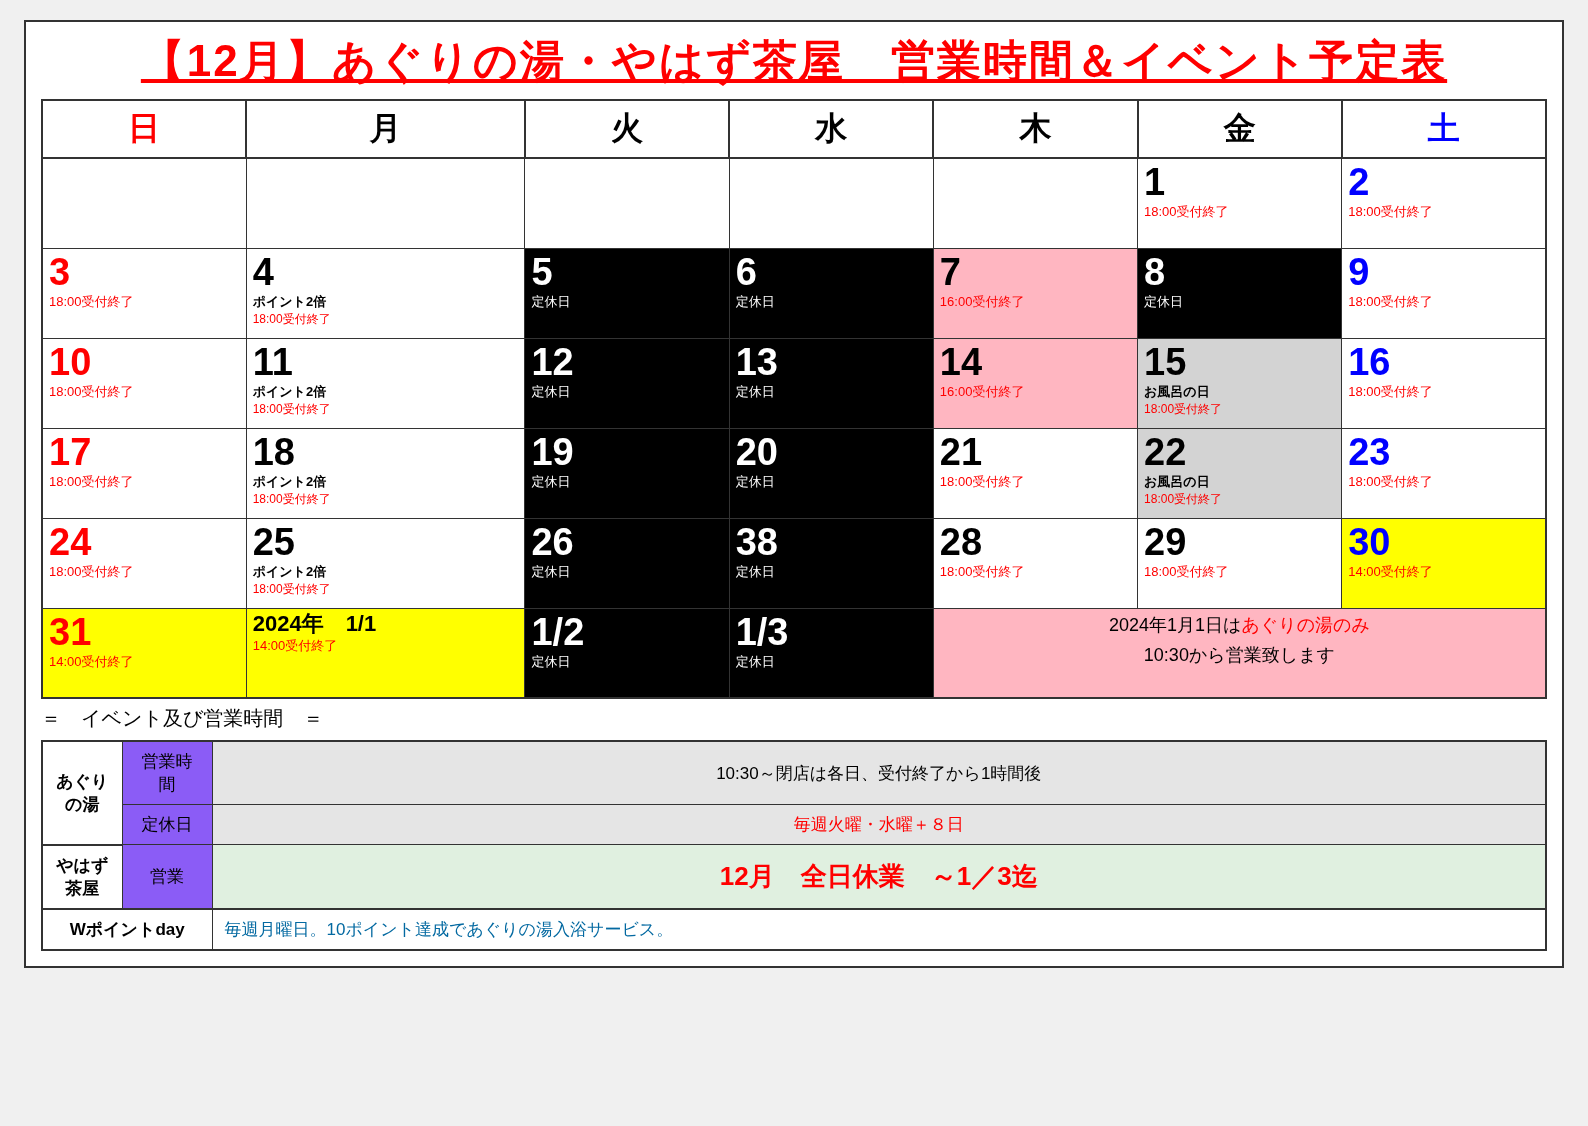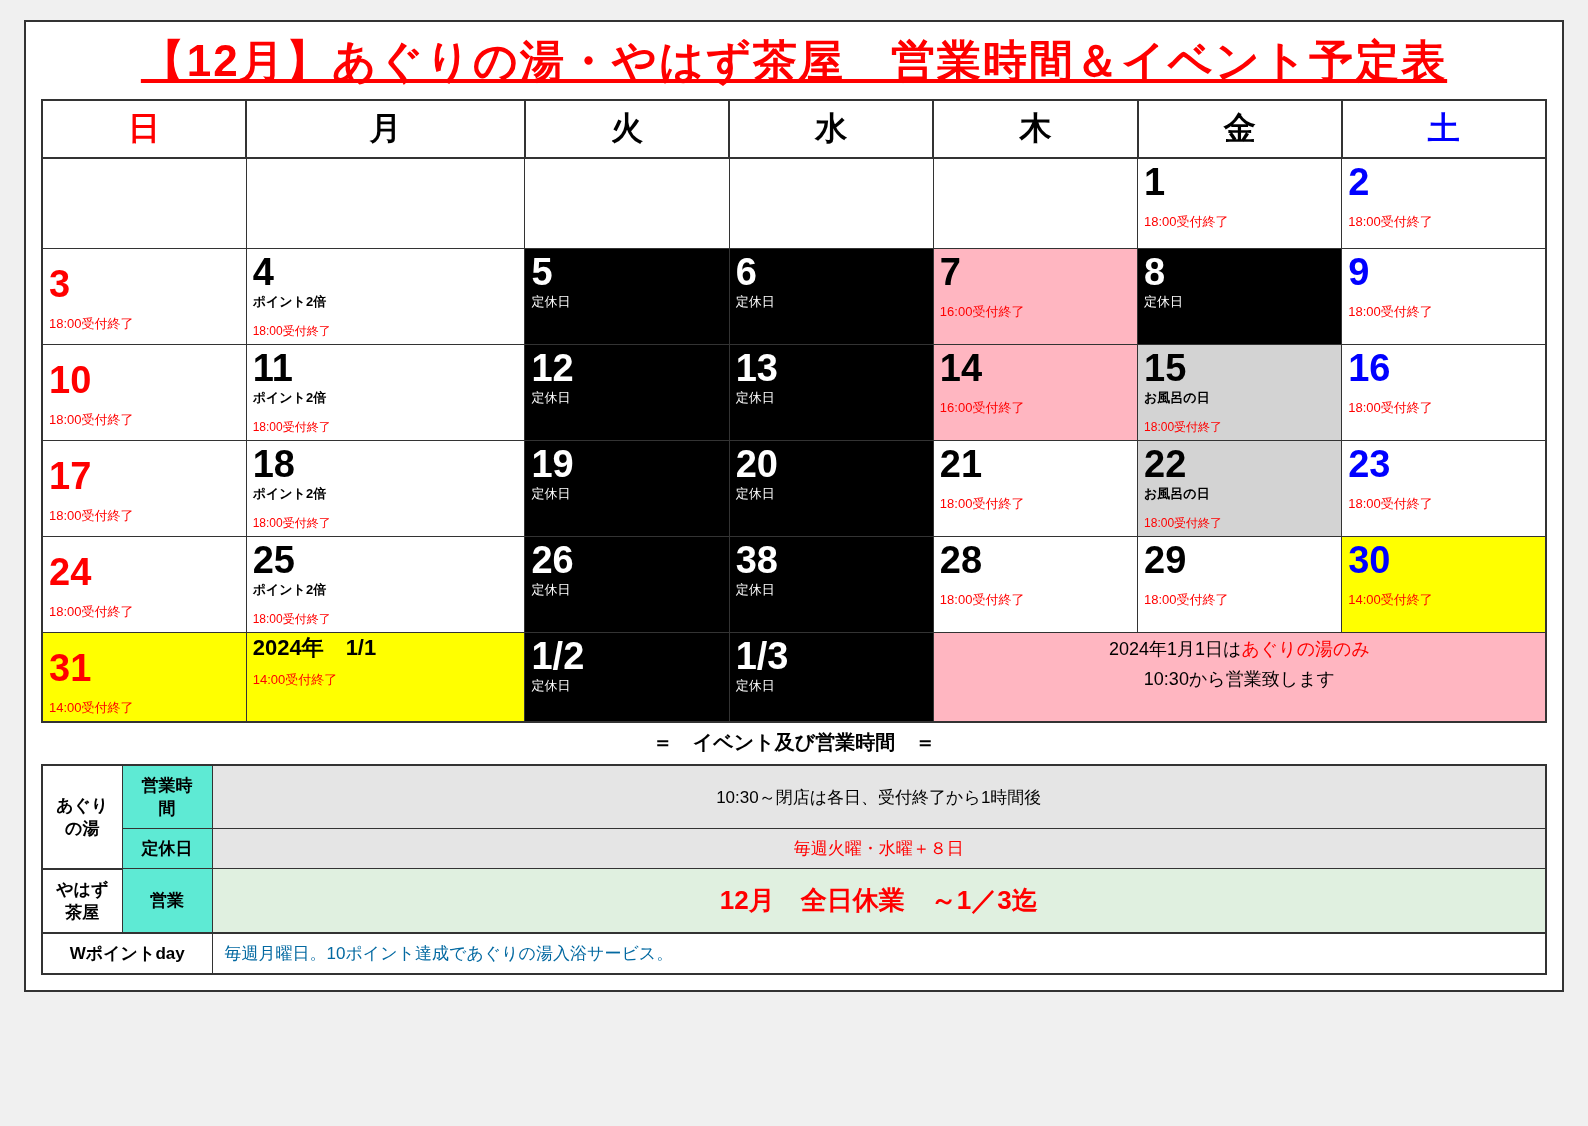--- a/index.html
+++ b/index.html
@@ -66,21 +66,21 @@
     }
     .day-sub {
       font-size: 13px;
       display: block;
       margin-top: 2px;
     }
     .day-sub2 {
       font-size: 12px;
       display: block;
     }
-    .color-red { color: red; margin-top: 12px; }
+    .color-red { color: red; }
     .color-blue { color: blue; }
     .color-black { color: black; }
     .color-white { color: white; }
     .bg-black { background: black; }
     .bg-pink { background: #ffb6c1; }
     .bg-gray { background: #d3d3d3; }
     .bg-yellow { background: #ffff00; }
     .empty-cell { height: 90px; }
     
     .note-cell {
@@ -95,24 +95,24 @@
       margin-bottom: 6px;
     }
     .note-cell .note-line2 {
       font-size: 18px;
     }
     .note-cell .red-underline {
       color: red;
     }
     
     .event-row {
-      text-align: center;
+      text-align: left;
       font-size: 20px;
       padding: 6px 0;
-      font-weight: bold;
+      font-weight: normal;
     }
     
     .info-table {
       width: 100%;
       border-collapse: collapse;
       border: 2px solid #333;
       margin-top: 2px;
     }
     .info-table td {
       border: 1px solid #333;
@@ -122,23 +122,23 @@
     }
     .info-label-col {
       width: 80px;
       text-align: center;
       font-weight: bold;
       font-size: 17px;
     }
     .info-type-col {
       width: 90px;
       text-align: center;
-      font-weight: bold;
-      font-size: 17px;
-      background: #5eead4;
+      font-weight: normal;
+      font-size: 17px;
+      background: #8b5cf6;
     }
     .info-content-col {
       background: #e5e5e5;
       font-size: 17px;
       text-align: center;
     }
     .info-content-green {
       background: #e0f0e0;
       text-align: center;
       margin-top: 40px;

